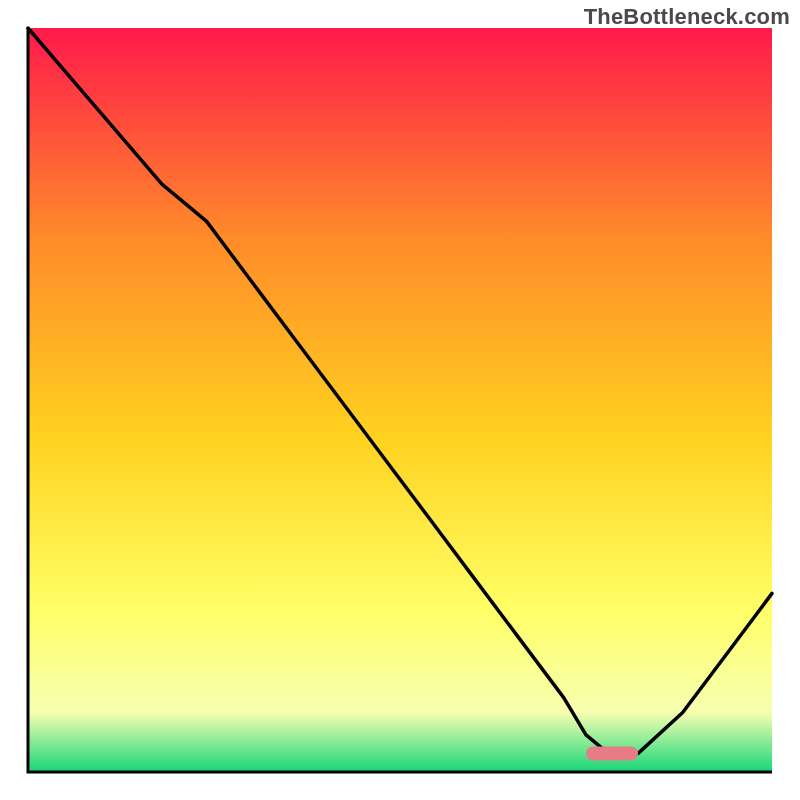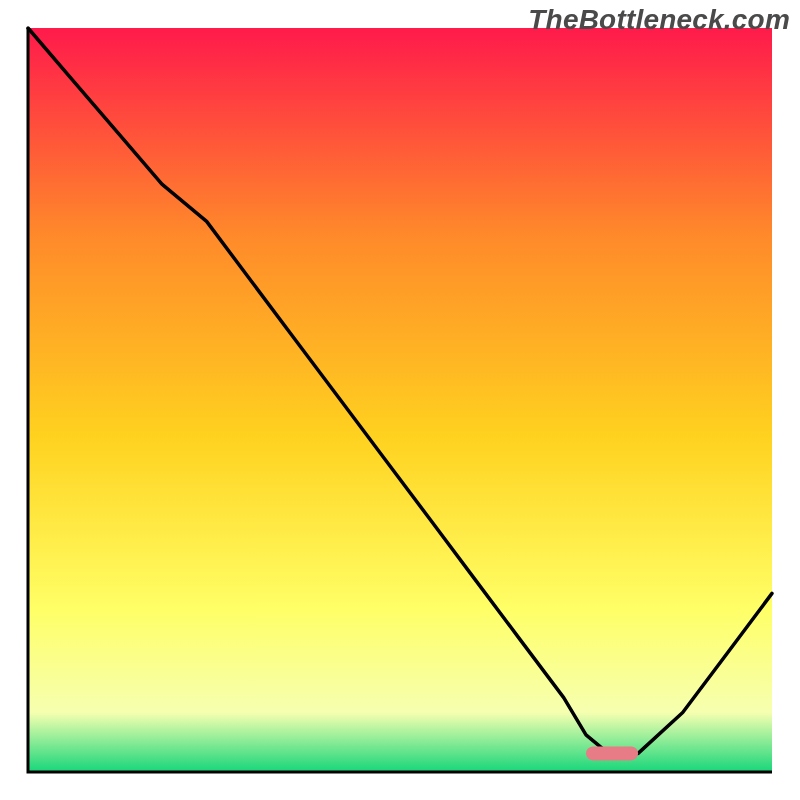--- a/index.html
+++ b/index.html
@@ -12,25 +12,24 @@
   }
   .frame {
     position: relative;
     width: 800px;
     height: 800px;
   }
   .watermark {
     position: absolute;
     top: 4px;
     right: 10px;
-    font-size: 28px;
+    font-size: 22px;
     font-weight: 600;
     color: #4a4a4a;
     letter-spacing: 0.2px;
-    font-style: italic;
   }
   svg {
     display: block;
   }
 </style>
 </head>
 <body>
 
 <div class="frame">
   <div class="watermark">TheBottleneck.com</div>

